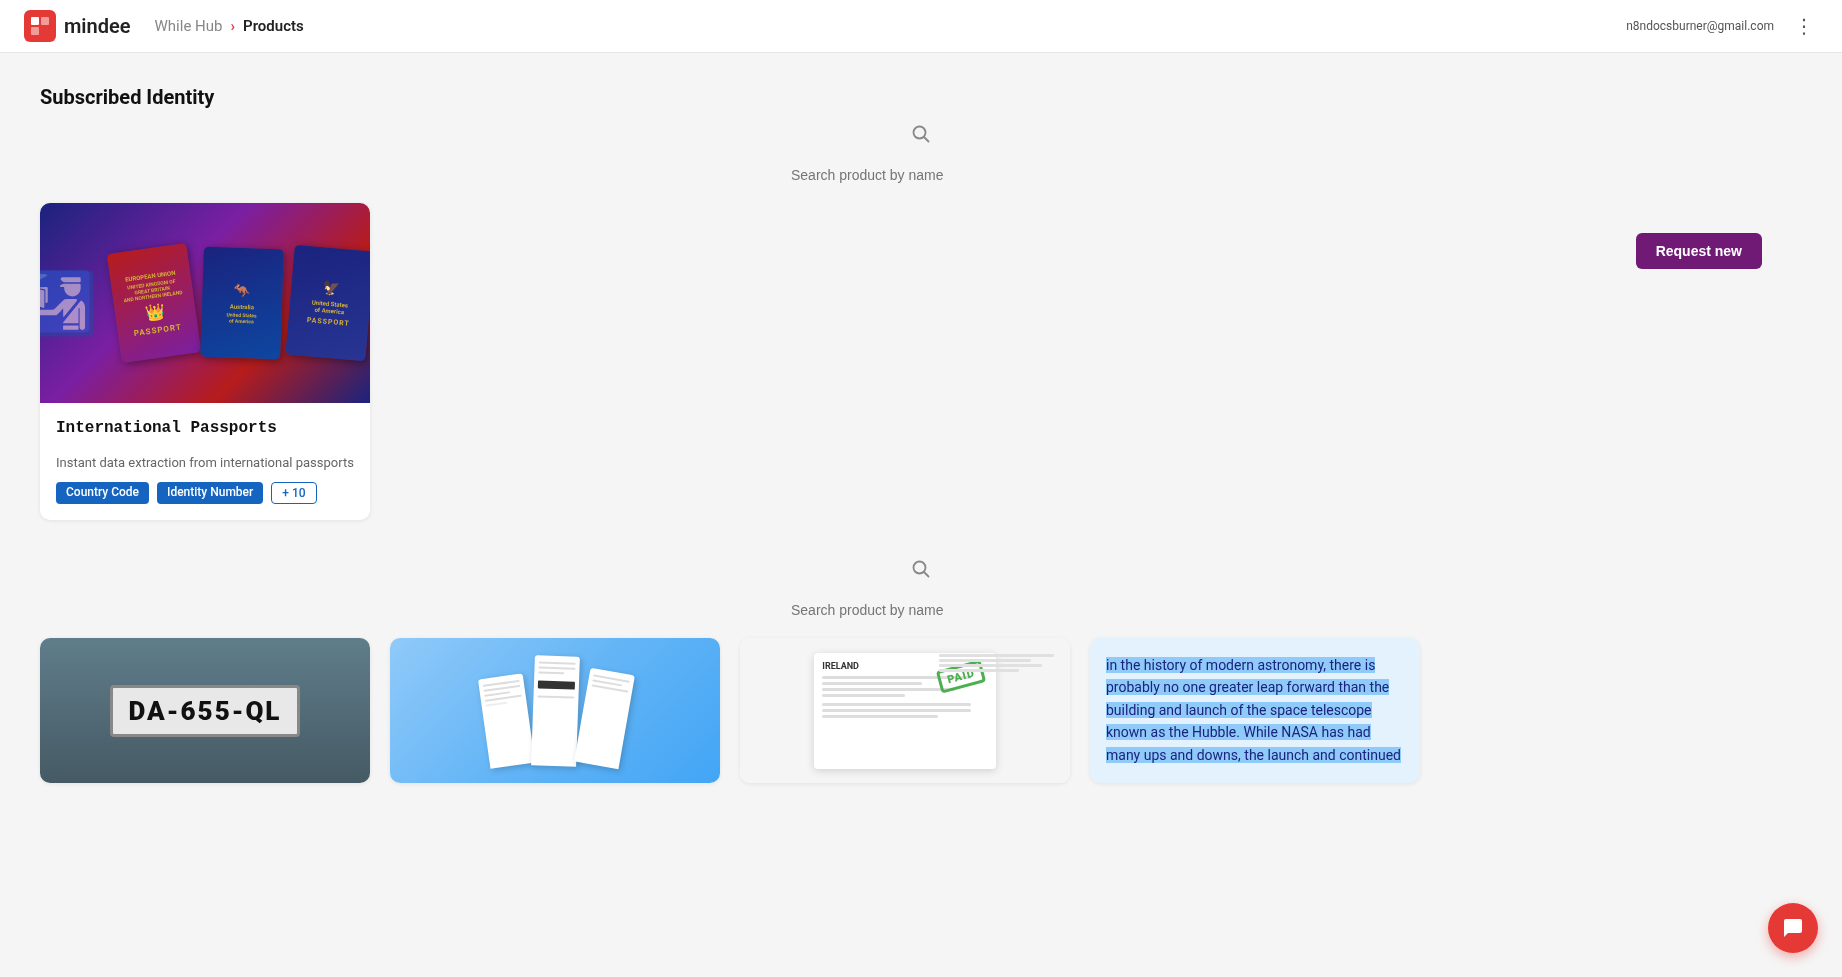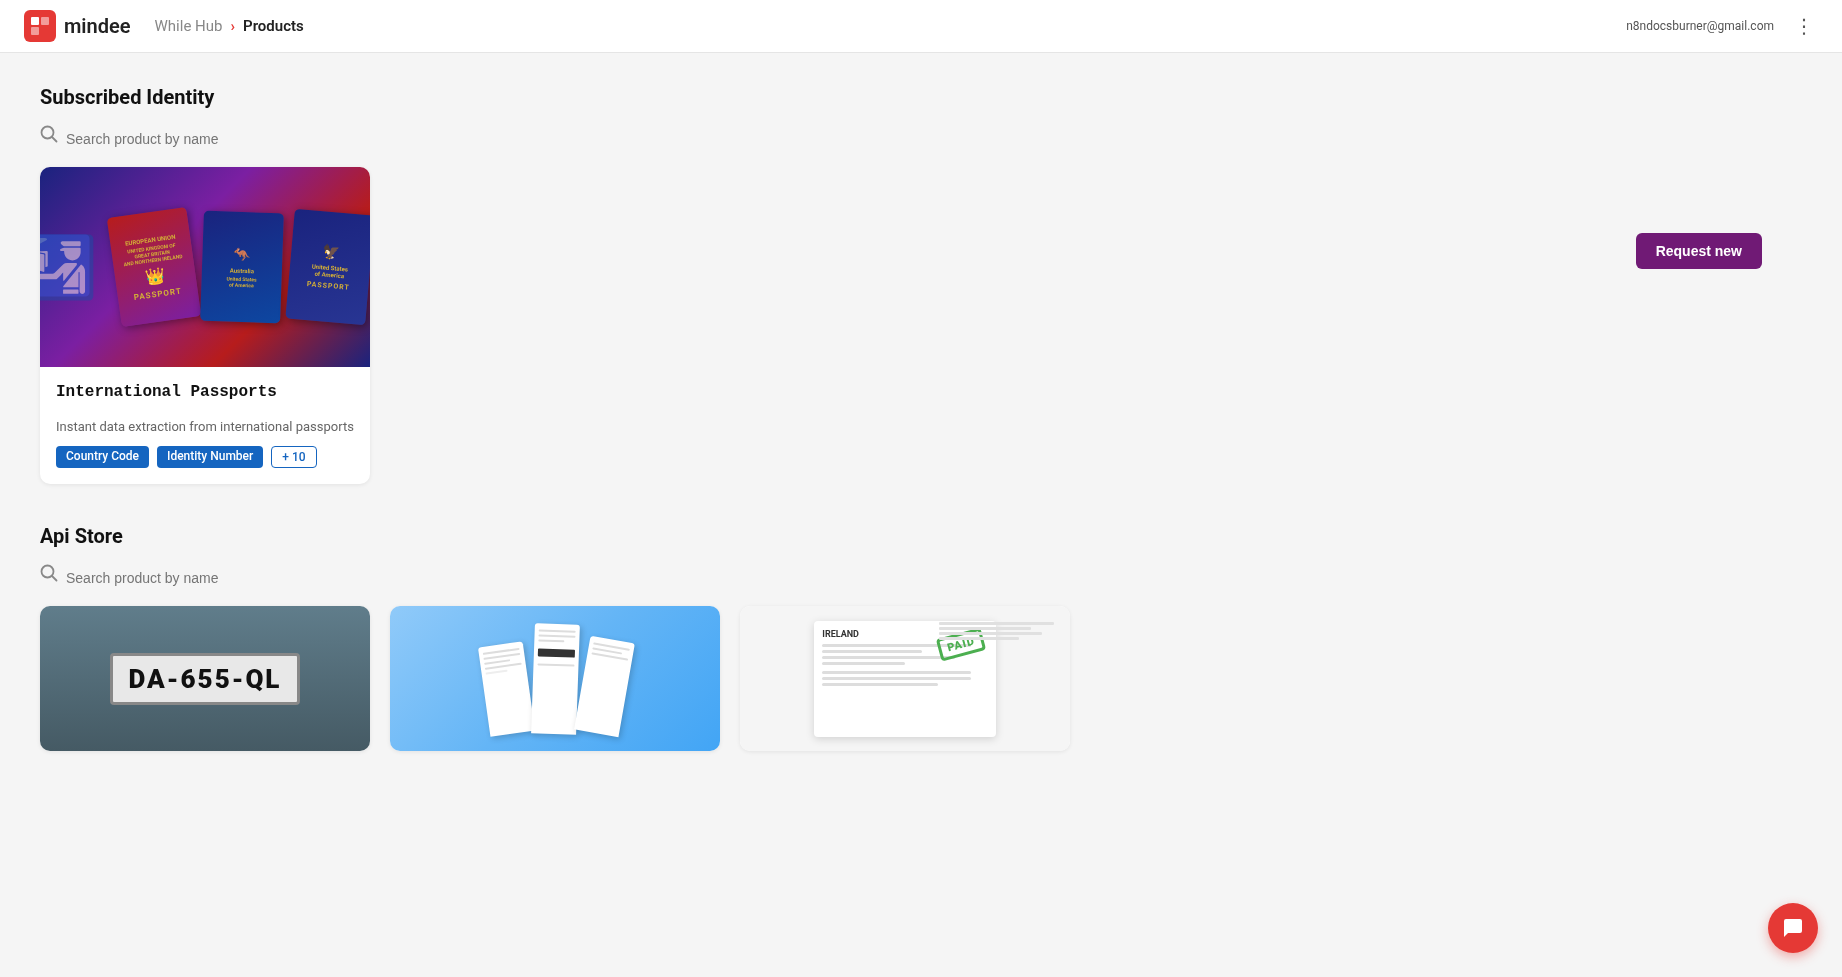--- a/index.html
+++ b/index.html
@@ -93,23 +93,24 @@
     .section-title {
       font-size: 20px;
       font-weight: 700;
       color: #111;
       margin-bottom: 16px;
     }
 
     
     .search-bar {
       display: flex;
-      align-items: flex-end;
-      gap: 8px;
+      align-items: center;
+      gap: 20px;
       margin-bottom: 20px;
+      flex-direction: column;
     }
     .search-icon-wrap {
       color: #888;
       font-size: 18px;
     }
     .search-input {
       border: none;
       background: transparent;
       font-size: 14px;
       color: #999;
@@ -414,21 +415,20 @@
             <span class="tag">Country Code</span>
             <span class="tag">Identity Number</span>
             <span class="tag-more">+ 10</span>
           </div>
         </div>
       </div>
     </div>
   </section>
 
   <section class="section-divider">
-    <h2 class="section-title">Api Store</h2>
     <div class="search-bar">
       <span class="search-icon-wrap">
         <svg width="18" height="18" viewBox="0 0 18 18" fill="none">
           <circle cx="7.5" cy="7.5" r="6" stroke="#888" stroke-width="1.8"></circle>
           <line x1="12" y1="12" x2="16.5" y2="16.5" stroke="#888" stroke-width="1.8" stroke-linecap="round"></line>
         </svg>
       </span>
       <input class="search-input" type="text" placeholder="Search product by name" style="">
     </div>
 
@@ -481,20 +481,25 @@
           </div>
           <div style="position:absolute;right:16px;top:16px;display:flex;flex-direction:column;gap:2px;width:35%;">
             <div style="height:3px;background:#e0e0e0;border-radius:1px;width:100%;"></div>
             <div style="height:3px;background:#e0e0e0;border-radius:1px;width:80%;"></div>
             <div style="height:3px;background:#e0e0e0;border-radius:1px;width:90%;"></div>
             <div style="height:3px;background:#e0e0e0;border-radius:1px;width:70%;"></div>
           </div>
         </div>
       </div>
 
+      <div class="article-card">
+        <p class="article-text">
+          <span style="background:#90caf9;">in the history of modern astronomy, there is probably no one greater leap forward than the building and launch of the space telescope known as the Hubble. While NASA has had many ups and downs, the launch and continued</span>
+        </p>
+      </div>
 
     </div>
   </section>
 
 </main>
 
 <div class="chat-fab">
   <svg width="24" height="24" viewBox="0 0 24 24" fill="none">
     <path d="M21 15a2 2 0 0 1-2 2H7l-4 4V5a2 2 0 0 1 2-2h14a2 2 0 0 1 2 2z" fill="white"></path>
   </svg>

